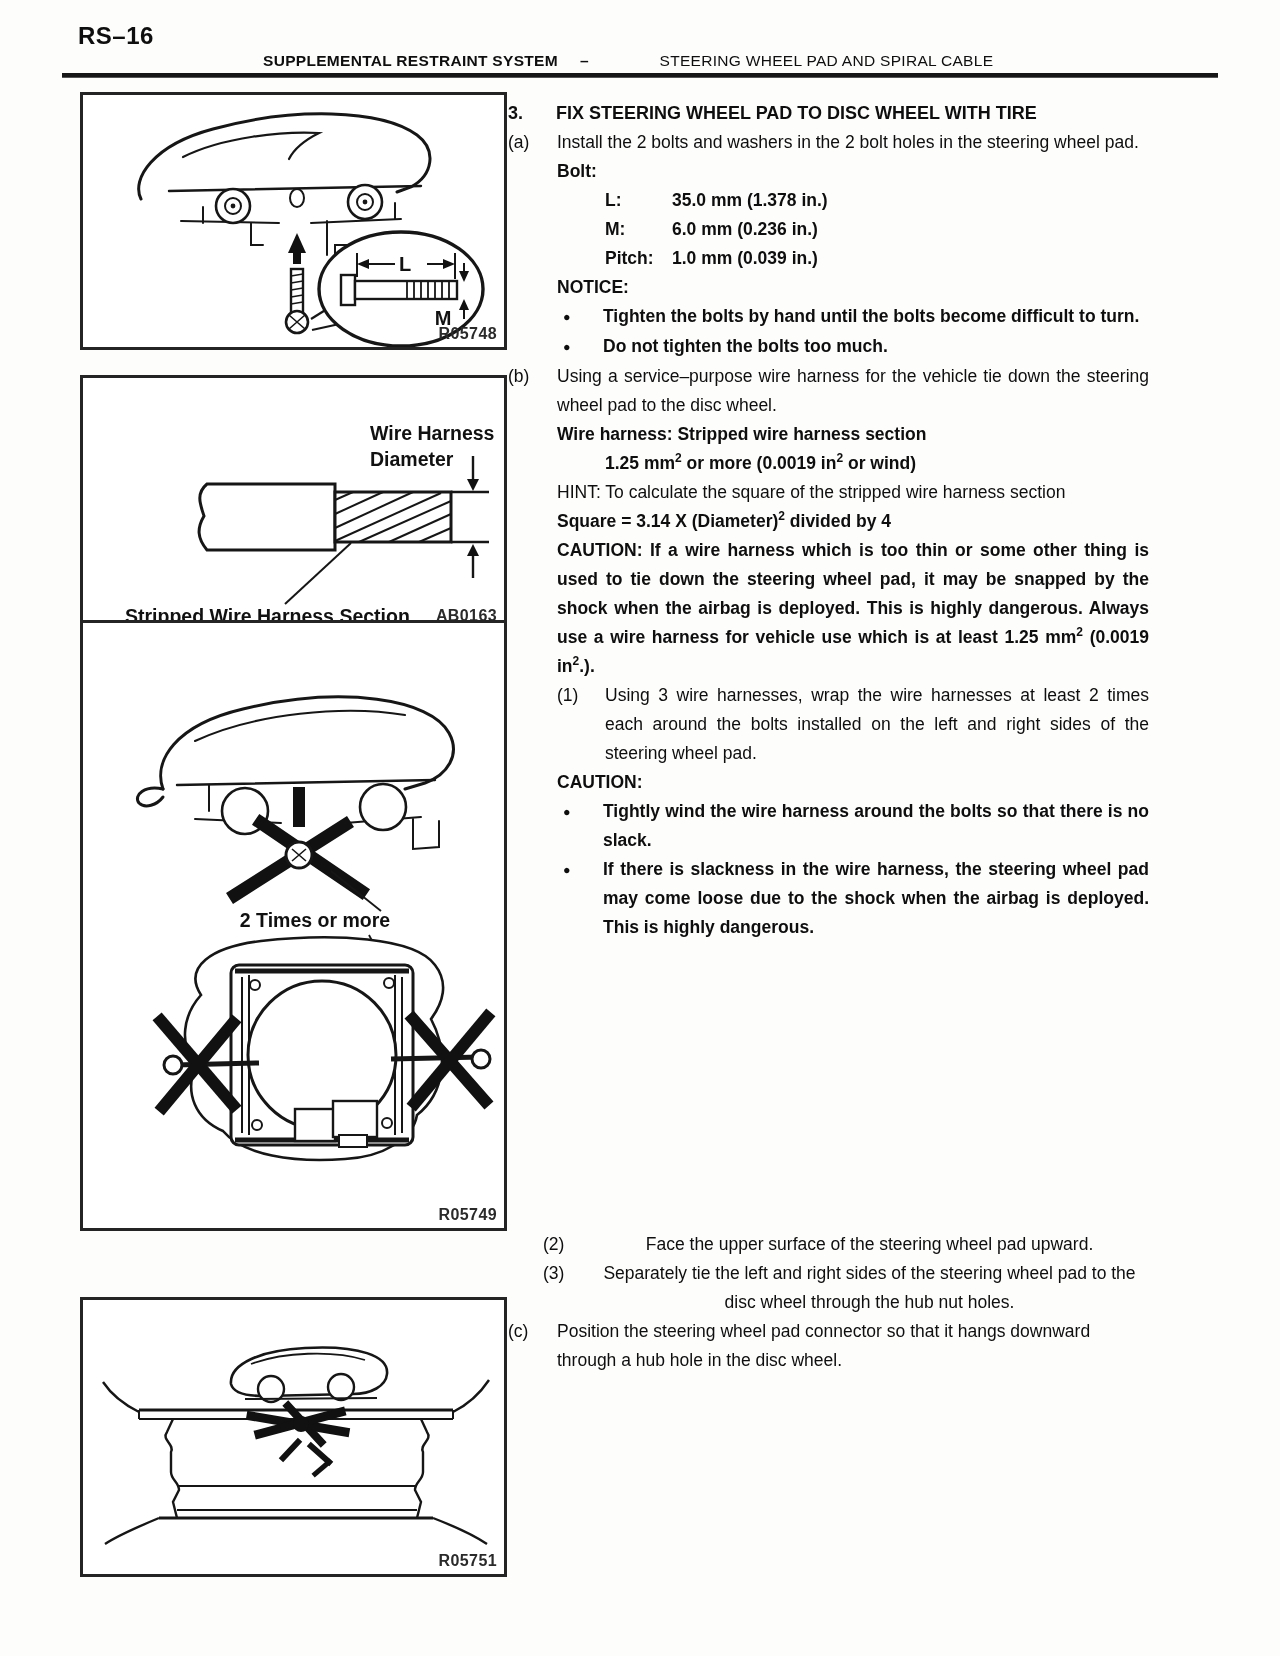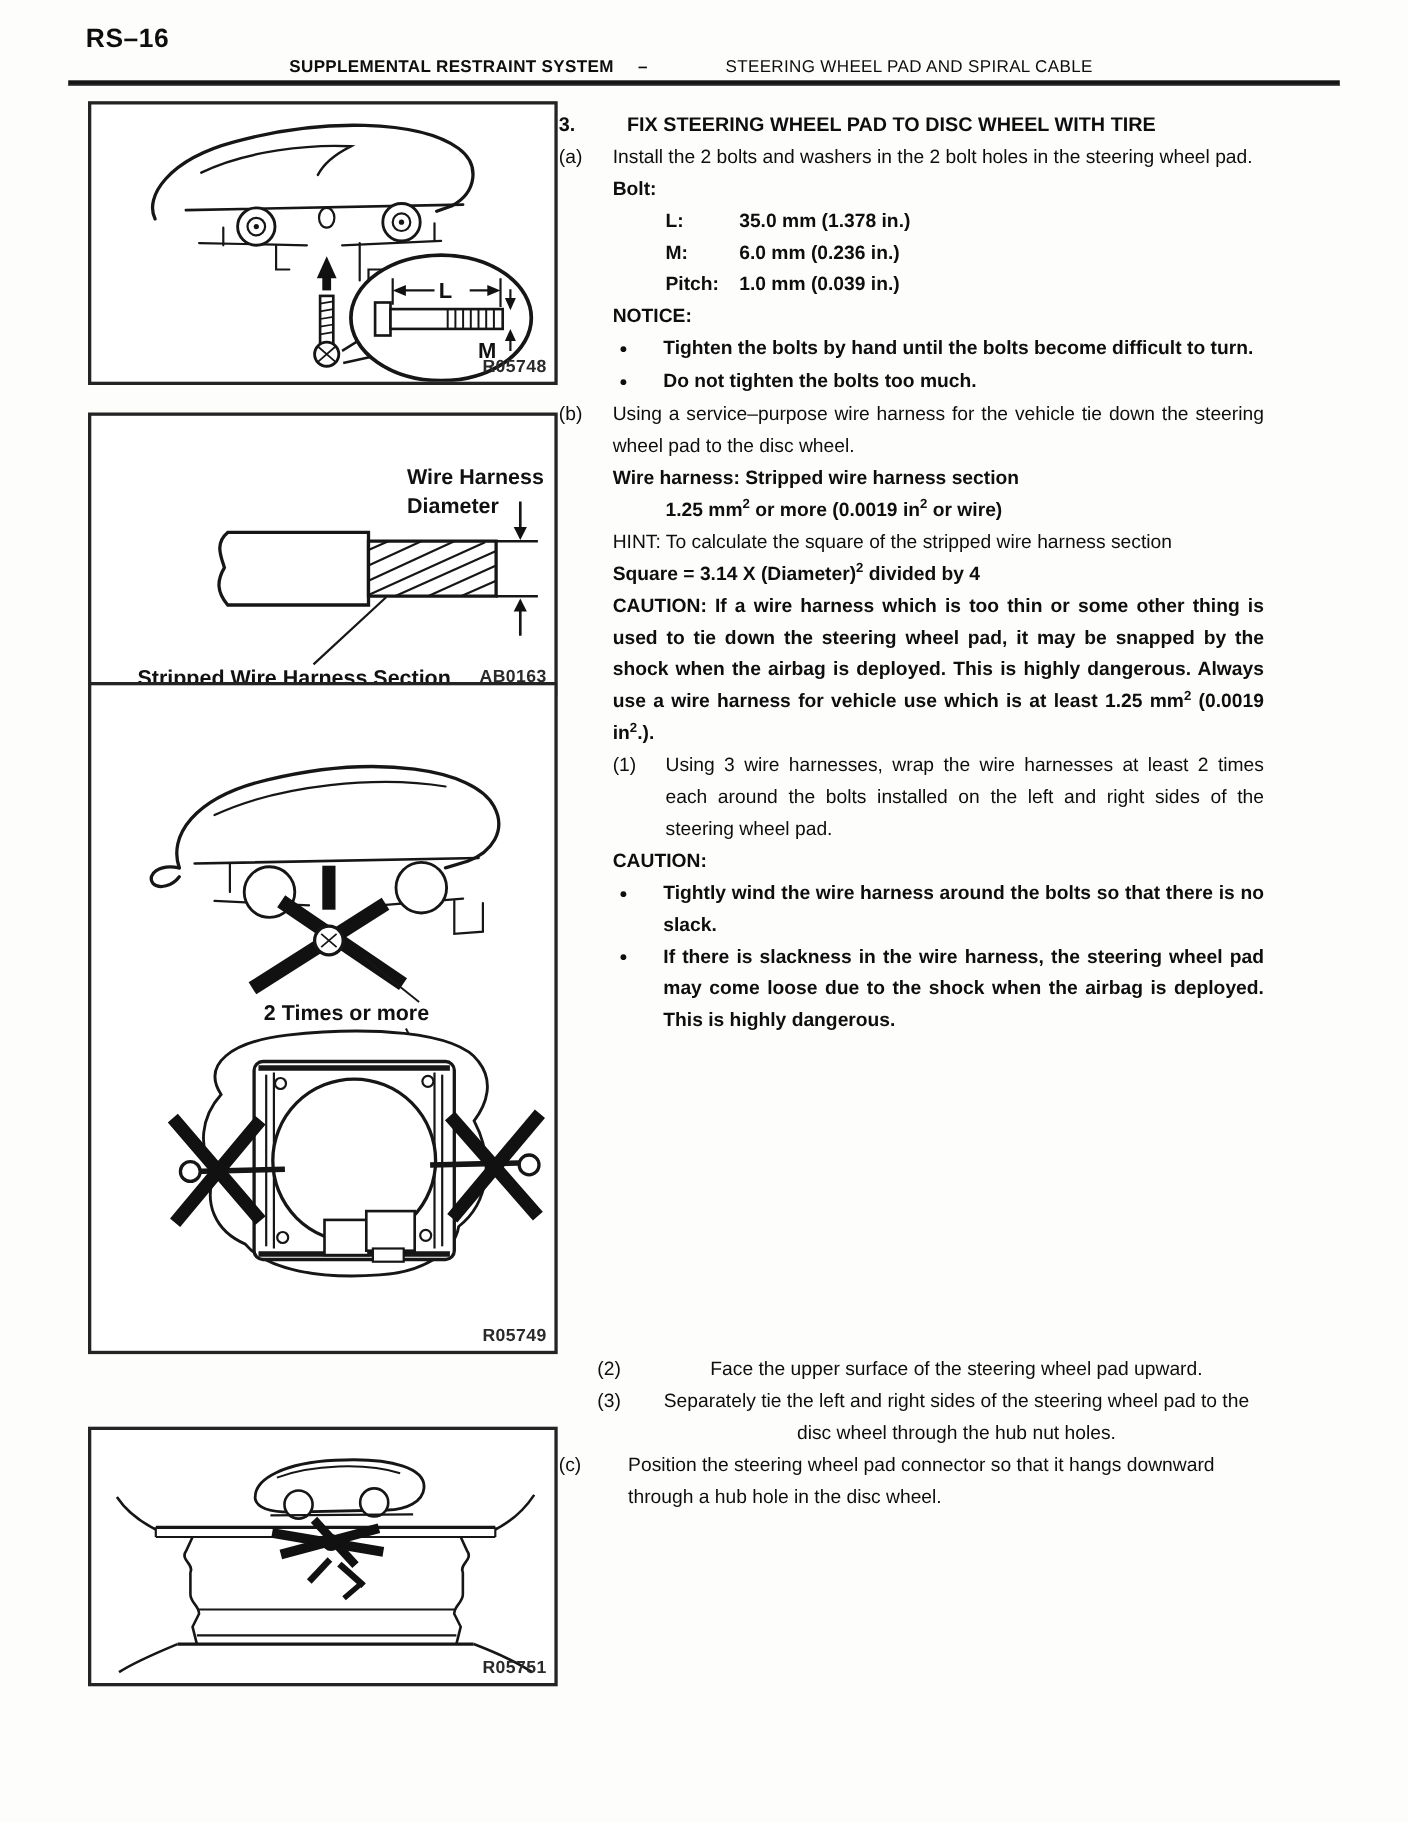--- a/index.html
+++ b/index.html
@@ -19,40 +19,40 @@
   .header-line .sec { font-weight:700; letter-spacing:0.3px; }
   .header-line .dash { margin:0 22px; font-weight:700; }
   .header-line .sub { letter-spacing:0.3px; }
   .header-rule { position:absolute; left:62px; top:73px; width:1156px; height:4px; background:#161616; border-bottom:1px solid #555; }
 
   
   .figure { position:absolute; left:80px; width:427px; border:3px solid #242424; background:#fff; box-sizing:border-box; }
   #fig1 { top:92px;  height:258px; }
   #fig2 { top:375px; height:257px; }
   #fig3 { top:620px; height:611px; }
-  #fig4 { top:1297px; height:236px; }
+  #fig4 { top:1297px; height:280px; }
   .figure svg { display:block; width:100%; height:100%; }
   .figure path, .figure line, .figure circle, .figure rect, .figure ellipse, .figure polyline { vector-effect:none; }
   .fig-code {
     position:absolute; right:7px; bottom:4px;
     font-size:16px; font-weight:700; color:#2a2a2a; letter-spacing:0.4px;
   }
   svg text { font-family:"Liberation Sans", sans-serif; fill:#111; }
   .svg-label { font-size:19.5px; font-weight:700; }
   .svg-dim   { font-size:20px;  font-weight:700; }
 
   
   .col { position:absolute; left:508px; width:641px; font-size:17.5px; line-height:29px; }
   #main-col  { top:99px; }
   #lower-col { top:1230px; }
   .b { font-weight:700; }
   .row { display:flex; }
   .row .num { flex:0 0 49px; }
   .row .body { flex:1 1 auto; text-align:justify; }
-  .row .body.nojust { text-align:left;margin-left:14px; }
+  .row .body.nojust { text-align:left; }
   .heading-row { font-size:18px; }
   .heading-row .num { flex:0 0 48px; }
   .sub { margin-left:49px; }
   .spec-row { display:flex; margin-left:97px; font-weight:700; }
   .spec-row .lab { flex:0 0 67px; }
   .brow { display:flex; margin-left:55px; }
   .brow .dot { flex:0 0 40px; font-size:12.5px; line-height:29px; padding-top:1px; }
   .brow .btxt { flex:1 1 auto; font-weight:700; text-align:justify; }
   .sub1-row { display:flex; margin-left:49px; }
   .sub1-row .num { flex:0 0 48px; }
@@ -314,21 +314,21 @@
     </div>
 
     <div class="row">
       <span class="num">(b)</span>
       <span class="body">Using a service–purpose wire harness for the vehicle tie down the steering wheel pad to the disc wheel.</span>
     </div>
 
     <div class="sub b">Wire harness: Stripped wire harness section</div>
 
     <div class="spec-row">
-      <span><span>1.25 mm</span><sup>2</sup><span> or more (0.0019 in</span><sup>2</sup><span> or wire)</span></span>
+      <span><span>1.25 mm</span><sup>2</sup><span> or more (0.0019 in</span><sup>2</sup><span> or wind)</span></span>
     </div>
 
     <div class="hint">HINT: To calculate the square of the stripped wire harness section</div>
 
     <div class="sub b"><span>Square = 3.14 X (Diameter)</span><sup>2</sup><span> divided by 4</span></div>
 
     <div class="plain b"><span>CAUTION: If a wire harness which is too thin or some other thing is used to tie down the steering wheel pad, it may be snapped by the shock when the airbag is deployed. This is highly dangerous. Always use a wire harness for vehicle use which is at least 1.25 mm</span><sup>2</sup><span> (0.0019 in</span><sup>2</sup><span>.).</span></div>
 
     <div class="sub1-row">
       <span class="num">(1)</span>

